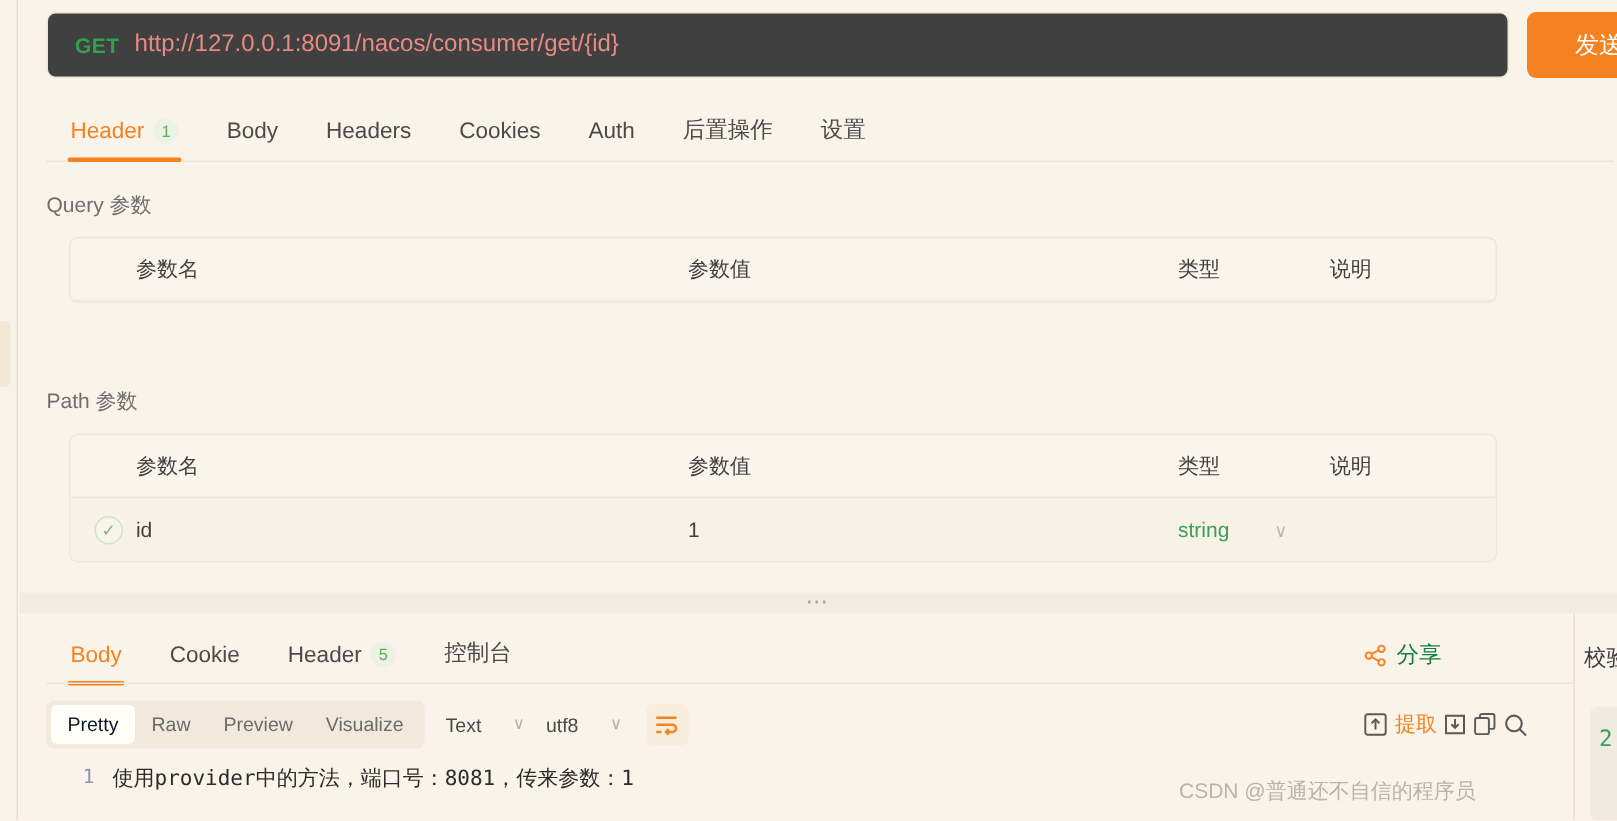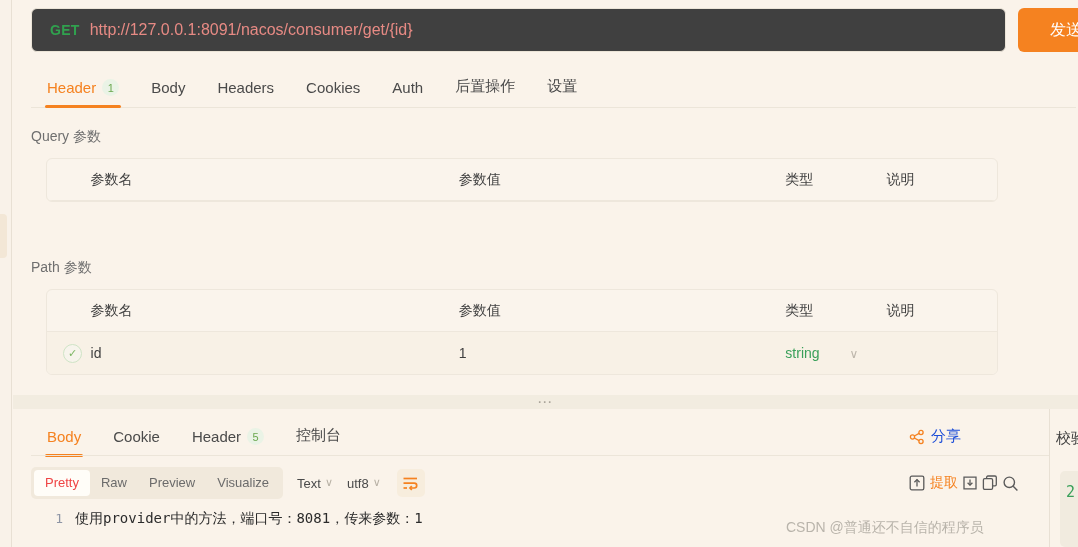--- a/index.html
+++ b/index.html
@@ -194,21 +194,21 @@
     height: 1px; background: #ece5d9;
   }
   .green-dot {
     width: 6px; height: 6px; border-radius: 50%;
     background: #3aa05a; display: inline-block;
     margin-left: 3px;
   }
   .share {
     position: absolute; right: 88px; top: 18px;
     display: flex; align-items: center; gap: 6px;
-    color: #1d4ed8; font-size: 15px; cursor: pointer;
+    color: #15803d; font-size: 15px; cursor: pointer;
   }
 
   
   .viewer-bar {
     position: absolute; left: 18px; top: 54px;
     width: 1018px; height: 40px;
     display: flex; align-items: center;
   }
   .seg {
     display: flex; align-items: center;
@@ -219,23 +219,23 @@
     box-sizing: content-box;
   }
   .seg-item {
     font-size: 13px; color: #6b6b6b;
     padding: 0 11px;
     height: 26px; line-height: 26px;
     border-radius: 4px;
     cursor: pointer;
     white-space: nowrap;
   }
-  .seg-item.active { background: #fffdf8; color: #ef4444; }
+  .seg-item.active { background: #fffdf8; color: #0f172a; }
   .dropdown {
-    display: flex; gap: 4px;
+    display: flex; gap: 21px;
     font-size: 13px; color: #4a4a4a;
     margin-left: 14px; cursor: pointer;
   }
   .dropdown .caret { color: #b7b0a4; font-size: 11px; }
   .wrap-btn {
     margin-left: 16px;
     width: 28px; height: 28px;
     background: #f7eddd;
     border-radius: 5px;
     display: flex; align-items: center; justify-content: center;

